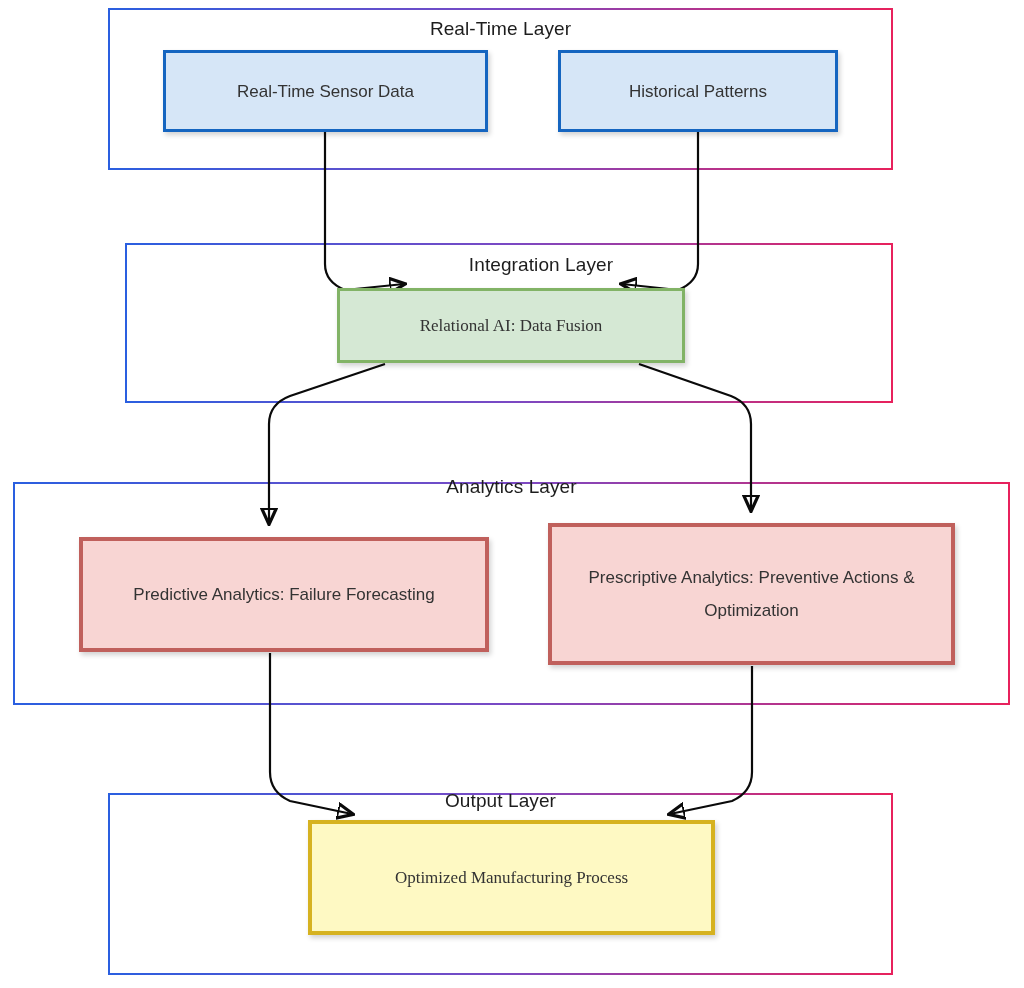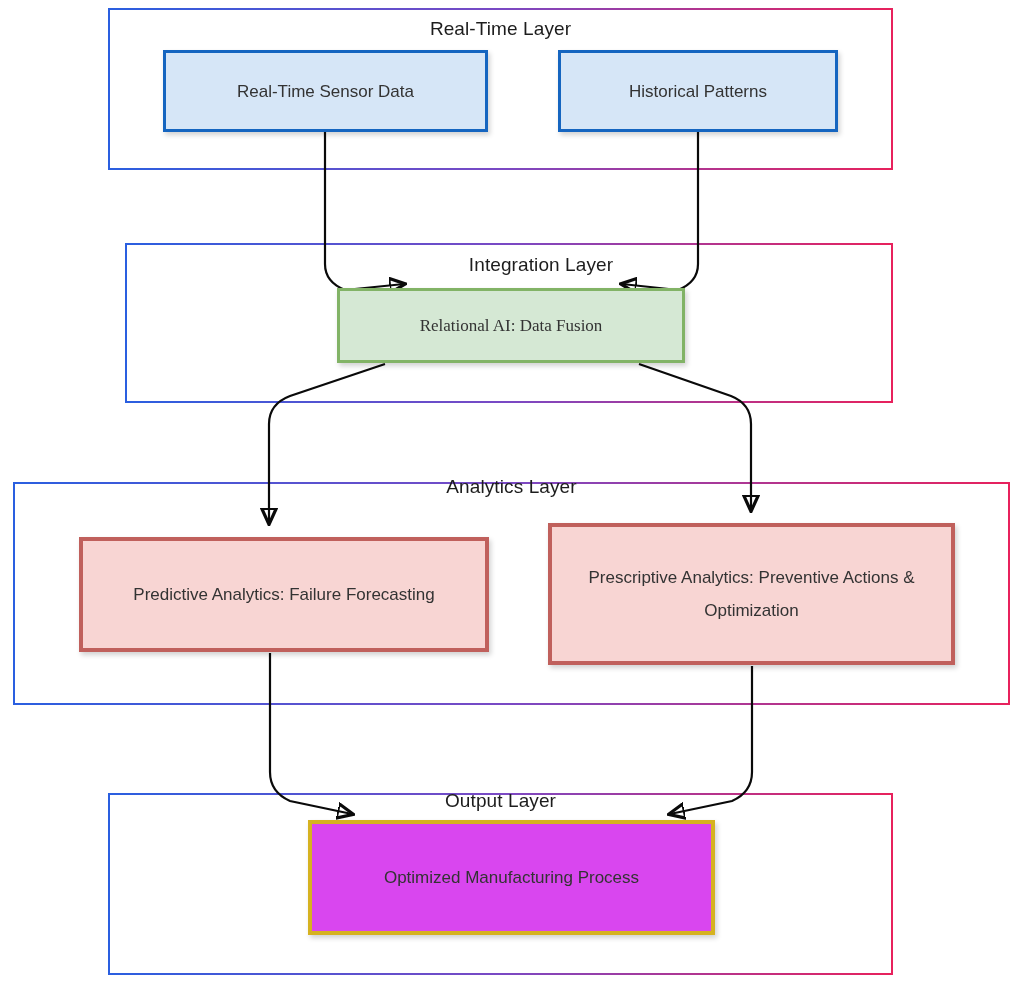--- a/index.html
+++ b/index.html
@@ -56,21 +56,21 @@
     border-style: solid;
     z-index: 5;
     box-shadow: 2px 3px 5px rgba(0,0,0,0.18);
     padding: 0 10px;
   }
   .node .label { display: block; width: 100%; }
 
   .node.blue   { background: #d6e6f7; border-color: #1565c0; border-width: 3px; }
   .node.green  { background: #d5e8d4; border-color: #82b366; border-width: 3px; }
   .node.red    { background: #f8d5d3; border-color: #c0605c; border-width: 4px; }
-  .node.yellow { background: #d946ef; border-color: #d6b220; border-width: 4px; }
+  .node.yellow { background: #fef9c3; border-color: #d6b220; border-width: 4px; font-family: Liberation Serif, serif; }
 
   
   #edges {
     position: absolute;
     left: 0; top: 0;
     width: 1024px;
     height: 988px;
     z-index: 4;
     pointer-events: none;
   }

